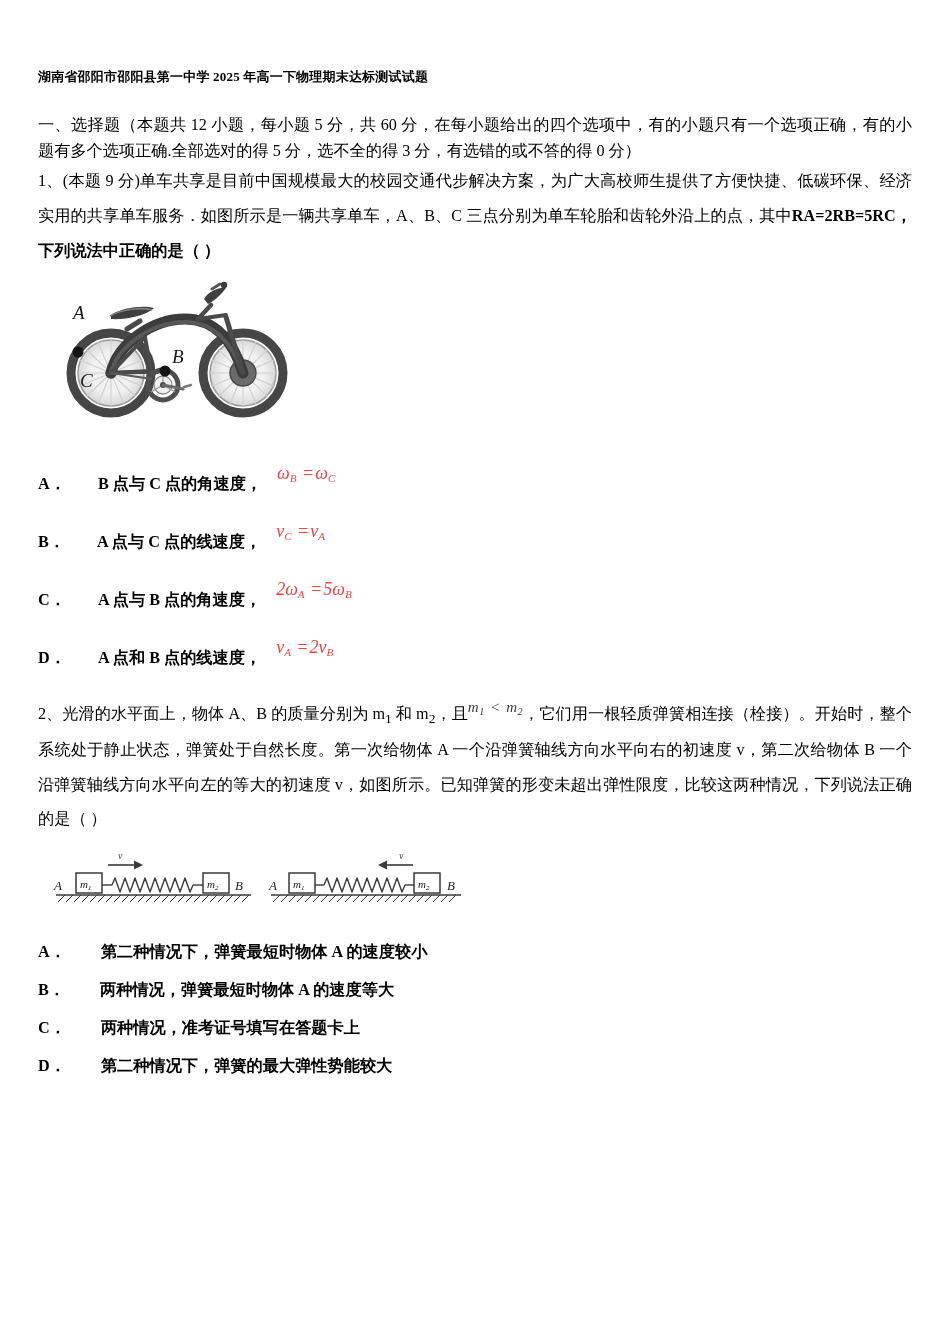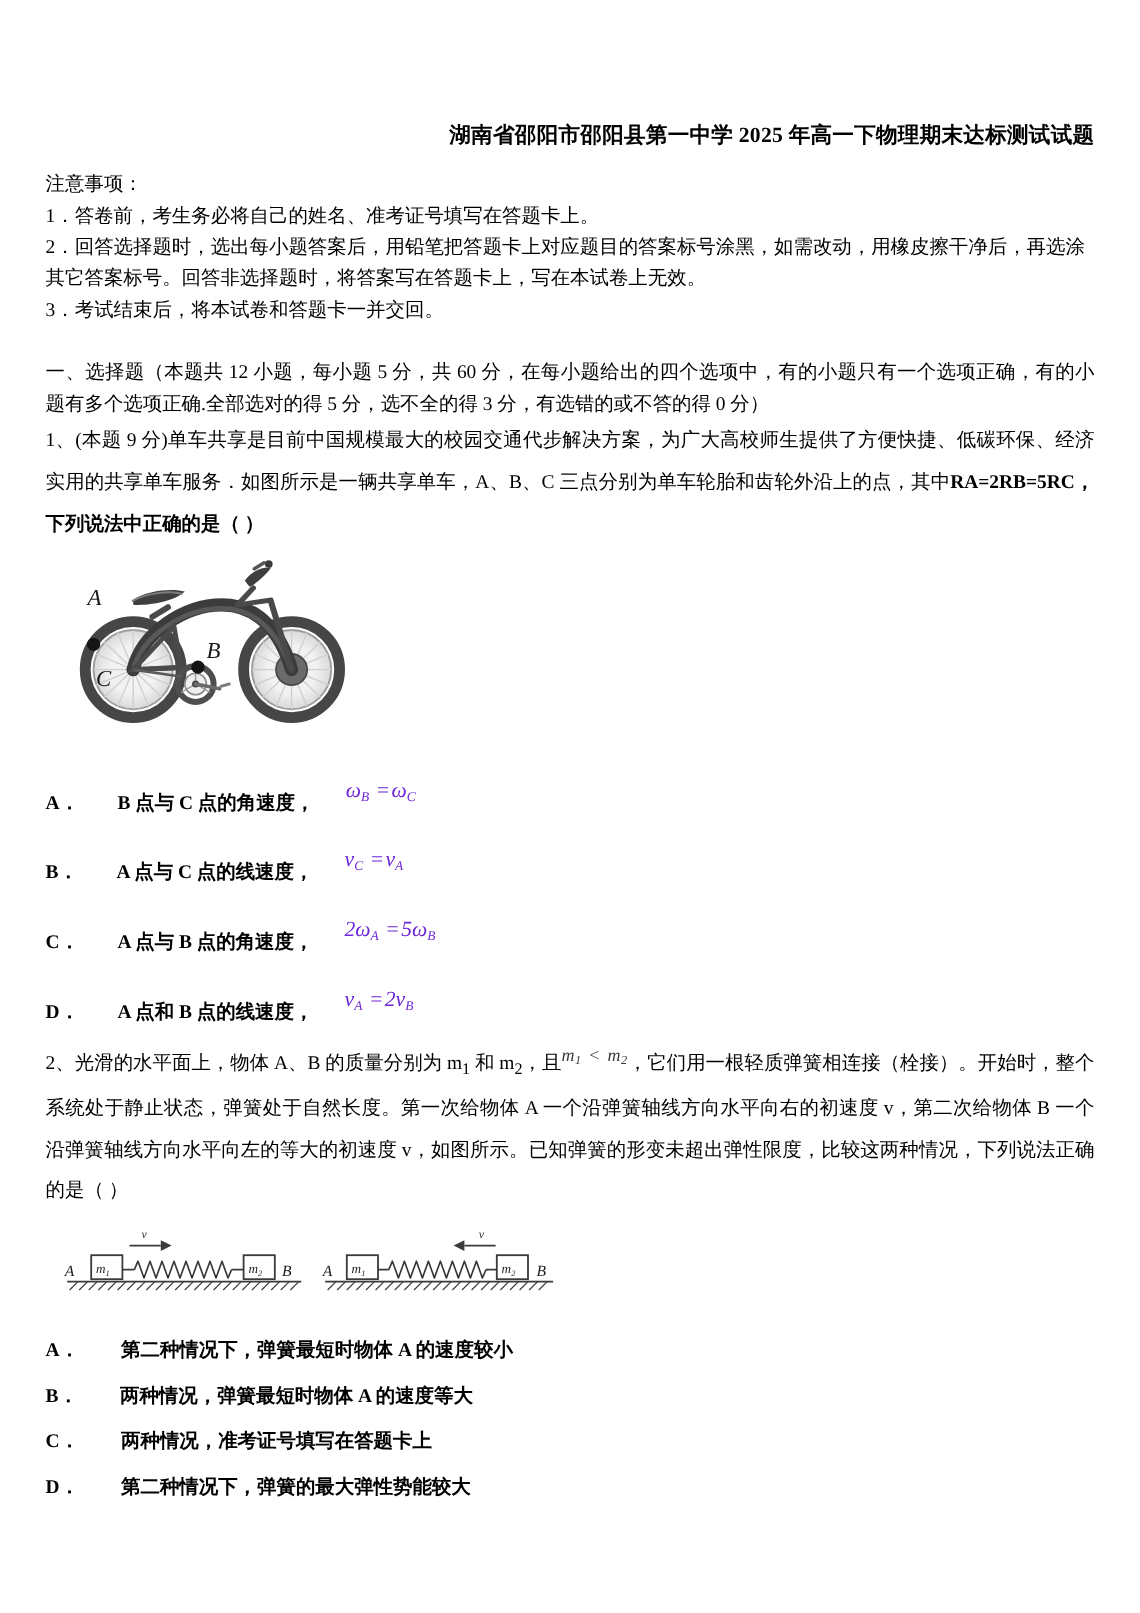--- a/index.html
+++ b/index.html
@@ -18,25 +18,25 @@
     position: relative;
     width: 950px;
     height: 1344px;
     box-sizing: border-box;
     padding: 0 38px;
     overflow: hidden;
   }
 
   
   .doc-title {
-    text-align: right;
+    text-align: left;
     font-weight: bold;
-    font-size: 18px;
+    font-size: 13px;
     letter-spacing: 0.2px;
-    padding-top: 100px;
+    padding-top: 68px;
     line-height: 1.35;
     white-space: nowrap;
   }
 
   
   .notice {
     margin-top: 16px;
     font-size: 16.2px;
     line-height: 1.62;
   }
@@ -52,21 +52,21 @@
   }
 
   
   .question {
     font-size: 16.2px;
     line-height: 2.15;
     text-align: justify;
     text-justify: inter-ideograph;
   }
   .q1 { margin-top: 0; }
-  .q2 { margin-top: 15px; }
+  .q2 { margin-top: 28px; }
   .b { font-weight: bold; }
 
   
   .math {
     font-family: "Liberation Serif", "DejaVu Serif", serif;
     font-style: italic;
     color: #3a3a3a;
   }
   .math-raise {
     display: inline-block;
@@ -90,25 +90,25 @@
     display: flex;
     align-items: flex-end;
     white-space: nowrap;
   }
   .opt-label {
     font-weight: bold;
     margin-right: 4px;
   }
   .opt-text { font-weight: bold; margin-left: 28px; }
   .opt-formula {
-    margin-left: 26px;
+    margin-left: 15px;
     position: relative;
     top: -10px;
     font-size: 18px;
-    color: #6d28d9;
+    color: #ef4444;
     font-style: italic;
   }
   .opt-formula sub {
     font-size: 0.62em;
     vertical-align: -0.3em;
   }
 
   .opt-list-2 { margin-top: 14px; }
   .opt-row-2 {
     font-size: 16.2px;
@@ -141,26 +141,20 @@
   }
   .fig-spring svg { display: block; }
 </style>
 </head>
 <body>
 
 <div class="page">
 
   <div class="doc-title">湖南省邵阳市邵阳县第一中学 2025 年高一下物理期末达标测试试题</div>
 
-  <div class="notice">
-    <div class="n-line">注意事项：</div>
-    <div class="n-line">1．答卷前，考生务必将自己的姓名、准考证号填写在答题卡上。</div>
-    <div class="n-line">2．回答选择题时，选出每小题答案后，用铅笔把答题卡上对应题目的答案标号涂黑，如需改动，用橡皮擦干净后，再选涂其它答案标号。回答非选择题时，将答案写在答题卡上，写在本试卷上无效。</div>
-    <div class="n-line">3．考试结束后，将本试卷和答题卡一并交回。</div>
-  </div>
 
   <div class="section-head">一、选择题（本题共 12 小题，每小题 5 分，共 60 分，在每小题给出的四个选项中，有的小题只有一个选项正确，有的小题有多个选项正确.全部选对的得 5 分，选不全的得 3 分，有选错的或不答的得 0 分）</div>
 
   <div class="question q1">
     <span>1、</span><span>(本题 9 分)</span><span>单车共享是目前中国规模最大的校园交通代步解决方案，为广大高校师生提供了方便快捷、低碳环保、经济实用的共享单车服务．如图所示是一辆共享单车，A、B、C 三点分别为单车轮胎和齿轮外沿上的点，其中</span><span class="b">RA=2RB=5RC</span><span class="b">，下列说法中正确的是（        ）</span>
   </div>
 
   <div class="fig-bike">
     <svg width="275" height="148" viewBox="0 0 275 148" xmlns="http://www.w3.org/2000/svg">
       <defs>

